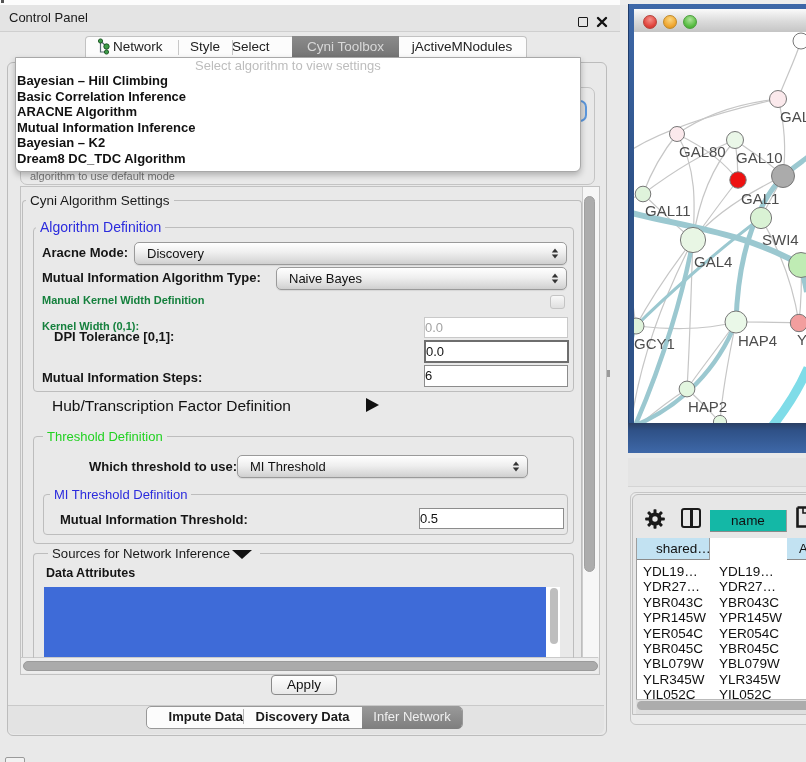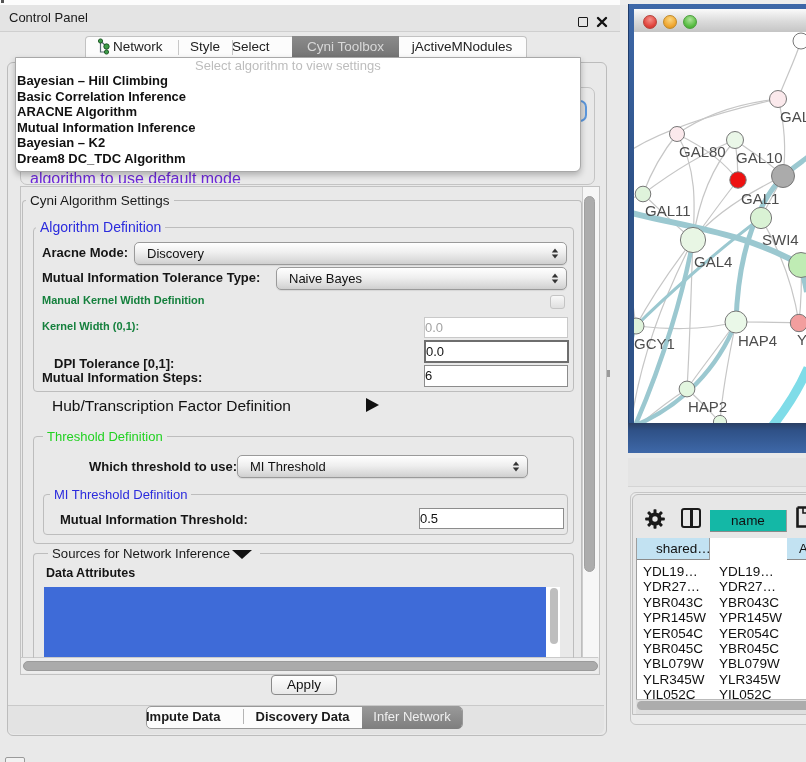--- a/index.html
+++ b/index.html
@@ -42,21 +42,21 @@
 </svg>
 <div class="abs" style="left:113px;top:36px;width:66px;height:22px;line-height:22px;font-size:13.5px;color:#222;">Network</div>
 <div class="abs" style="left:178px;top:36px;width:54px;height:22px;line-height:22px;font-size:13.5px;color:#222;text-align:center;">Style</div>
 <div class="abs" style="left:232px;top:36px;width:60px;height:22px;line-height:22px;font-size:13.5px;color:#222;text-align:left;">Select</div>
 <div class="abs" style="left:292px;top:36px;width:107px;height:22px;line-height:22px;font-size:13.5px;color:#D8D8D8;text-align:center;">Cyni Toolbox</div>
 <div class="abs" style="left:399px;top:36px;width:126px;height:22px;line-height:22px;font-size:13.5px;color:#222;text-align:center;">jActiveMNodules</div>
 
 <div class="abs" style="left:7px;top:62px;width:598px;height:672px;border:1px solid #BCBCBC;border-radius:6px;background:#E9E9E9;"></div>
 
 <div class="abs" style="left:20px;top:87px;width:573px;height:96px;border:1px solid #C4C4C4;border-radius:7px;"></div>
-<div class="abs" style="left:30px;top:170px;width:300px;height:13px;font-size:16px;color:#6d28d9;overflow:hidden;">algorithm to use default mode</div>
+<div class="abs" style="left:30px;top:170px;width:300px;height:13px;font-size:11px;color:#737373;overflow:hidden;">algorithm to use default mode</div>
 <div class="abs" style="left:564px;top:100px;width:19px;height:18px;border:2.5px solid #5B97DD;border-radius:7px;background:#D9D9D9;"></div>
 
 <div class="abs" style="left:20px;top:186px;width:578px;height:487px;border:1px solid #C2C2C2;background:#E9E9E9;"></div>
 
 <div class="abs" style="left:582px;top:187px;width:16px;height:470px;background:#F6F6F6;border-left:1px solid #CCCCCC;"></div>
 <div class="abs" style="left:584px;top:196px;width:9px;height:374px;background:#ACACAC;border:1px solid #A0A0A0;border-radius:6px;"></div>
 
 <div class="abs" style="left:21px;top:657px;width:577px;height:15px;background:#EDEDED;border-top:1px solid #CACACA;"></div>
 <div class="abs" style="left:23px;top:661px;width:573px;height:8px;background:#ABABAB;border:1px solid #9B9B9B;border-radius:5px;"></div>
 
@@ -68,36 +68,36 @@
 
 <div class="lbl" style="left:42px;top:245px;">Aracne Mode:</div>
 <div class="combo" style="left:134px;top:242px;width:431px;height:21px;">
     <span class="t">Discovery</span>
  <svg class="arr" width="8" height="11">
       <path d="M4 0.5 L7.2 4.5 L0.8 4.5 Z" fill="#333"></path>
       <path d="M4 10.5 L7.2 6.5 L0.8 6.5 Z" fill="#333"></path>
     </svg>
   </div>
 
-<div class="lbl" style="left:42px;top:270px;">Mutual Information Tolerance Type:</div>
+<div class="lbl" style="left:42px;top:270px;">Mutual Information Algorithm Type:</div>
 <div class="combo" style="left:276px;top:267px;width:289px;height:21px;">
     <span class="t">Naive Bayes</span>
  <svg class="arr" width="8" height="11">
       <path d="M4 0.5 L7.2 4.5 L0.8 4.5 Z" fill="#333"></path>
       <path d="M4 10.5 L7.2 6.5 L0.8 6.5 Z" fill="#333"></path>
     </svg>
   </div>
 
 <div class="glbl" style="left:42px;top:294px;">Manual Kernel Width Definition</div>
 <div class="abs" style="left:550px;top:295px;width:13px;height:12px;border:1px solid #C4C4C4;border-radius:3px;background:linear-gradient(180deg,#F8F8F8,#DFDFDF);"></div>
 
 <div class="glbl" style="left:42px;top:320px;">Kernel Width (0,1):</div>
 <div class="inp" style="left:424px;top:317px;width:142px;height:19px;border:1px solid #C9C9C9;line-height:19px;color:#A3A3A3;"><span style="padding-right:6px;">0.0</span></div>
 
-<div class="lbl" style="left:42px;top:356px;padding-left:12px;">DPI Tolerance [0,1]:</div>
+<div class="lbl" style="left:42px;top:329px;padding-left:12px;">DPI Tolerance [0,1]:</div>
 <div class="inp" style="left:424px;top:340px;width:141px;height:19px;border:2px solid #6E6E6E;line-height:19px;"><span style="padding-right:6px;">0.0</span></div>
 
 <div class="lbl" style="left:42px;top:370px;">Mutual Information Steps:</div>
 <div class="inp" style="left:424px;top:365px;width:142px;height:20px;border:1px solid #8C8C8C;line-height:20px;"><span style="padding-right:6px;">6</span></div>
 
 <div class="abs" style="left:52px;top:397px;font-size:15.5px;color:#111;">Hub/Transcription Factor Definition</div>
 <div class="abs" style="left:366px;top:398px;width:0;height:0;border-left:13px solid #111;border-top:7px solid transparent;border-bottom:7px solid transparent;"></div>
 
 <div class="grp" style="left:33px;top:436px;width:539px;height:106px;"></div>
 <div class="gt" style="left:43px;top:429px;color:#22D222;">Threshold Definition</div>
@@ -127,21 +127,21 @@
   <div style="position:absolute;left:506px;top:1px;width:8px;height:56px;background:#BEBEBE;border-radius:5px;"></div>
 </div>
 
 <div class="abs" style="left:271px;top:675px;width:64px;height:18px;border:1px solid #8A8A8A;border-radius:4px;background:linear-gradient(180deg,#FEFEFE,#E8E8E8);text-align:center;line-height:18px;font-size:13.5px;color:#111;">Apply</div>
 
 <div class="abs" style="left:8px;top:705px;width:596px;height:28px;background:#E3E3E3;border-top:1px solid #C9C9C9;border-radius:0 0 6px 6px;"></div>
 
 <div class="abs" style="left:146px;top:706px;width:315px;height:21px;border:1px solid #989898;border-radius:5px;background:#FCFCFC;"></div>
 <div class="abs" style="left:362px;top:706px;width:100px;height:23px;background:linear-gradient(180deg,#9A9A9A,#7E7E7E);border-radius:0 5px 5px 0;"></div>
 <div class="abs" style="left:243px;top:709px;width:1px;height:15px;background:#B5B5B5;"></div>
-<div class="abs" style="left:146px;top:706px;width:97px;height:23px;line-height:22px;font-size:13px;font-weight:bold;color:#1A1A1A;text-align:left;">Impute Data</div>
+<div class="abs" style="left:146px;top:706px;width:97px;height:23px;line-height:22px;font-size:13px;font-weight:bold;color:#1A1A1A;text-align:right;">Impute Data</div>
 <div class="abs" style="left:243px;top:706px;width:119px;height:23px;line-height:22px;font-size:13px;font-weight:bold;color:#1A1A1A;text-align:center;">Discovery Data</div>
 <div class="abs" style="left:362px;top:706px;width:100px;height:23px;line-height:22px;font-size:13px;color:#EFEFEF;text-align:center;">Infer Network</div>
 
 <div class="abs" style="left:5px;top:757px;width:18px;height:10px;border:1.5px solid #9A9A9A;border-radius:2px;background:#F2F2F2;"></div>
 
 <div class="abs" style="left:607px;top:370px;width:3px;height:7px;background:#9A9A9A;"></div>
 
 <div class="abs" style="left:15px;top:57px;width:564px;height:113px;background:#FFFFFF;border:1px solid #A8A8A8;border-radius:0 0 6px 6px;box-shadow:0 3px 6px rgba(0,0,0,0.25);"></div>
 <div class="abs" style="left:195px;top:58px;width:230px;height:14px;font-size:13px;color:#BDBDBD;">Select algorithm to view settings</div>
 <div class="abs" style="left:17px;top:73px;font-size:13px;color:#111;line-height:15.6px;font-weight:bold;">Bayesian – Hill Climbing<br>Basic Correlation Inference<br><b>ARACNE Algorithm</b><br>Mutual Information Inference<br>Bayesian – K2<br>Dream8 DC_TDC Algorithm</div>

